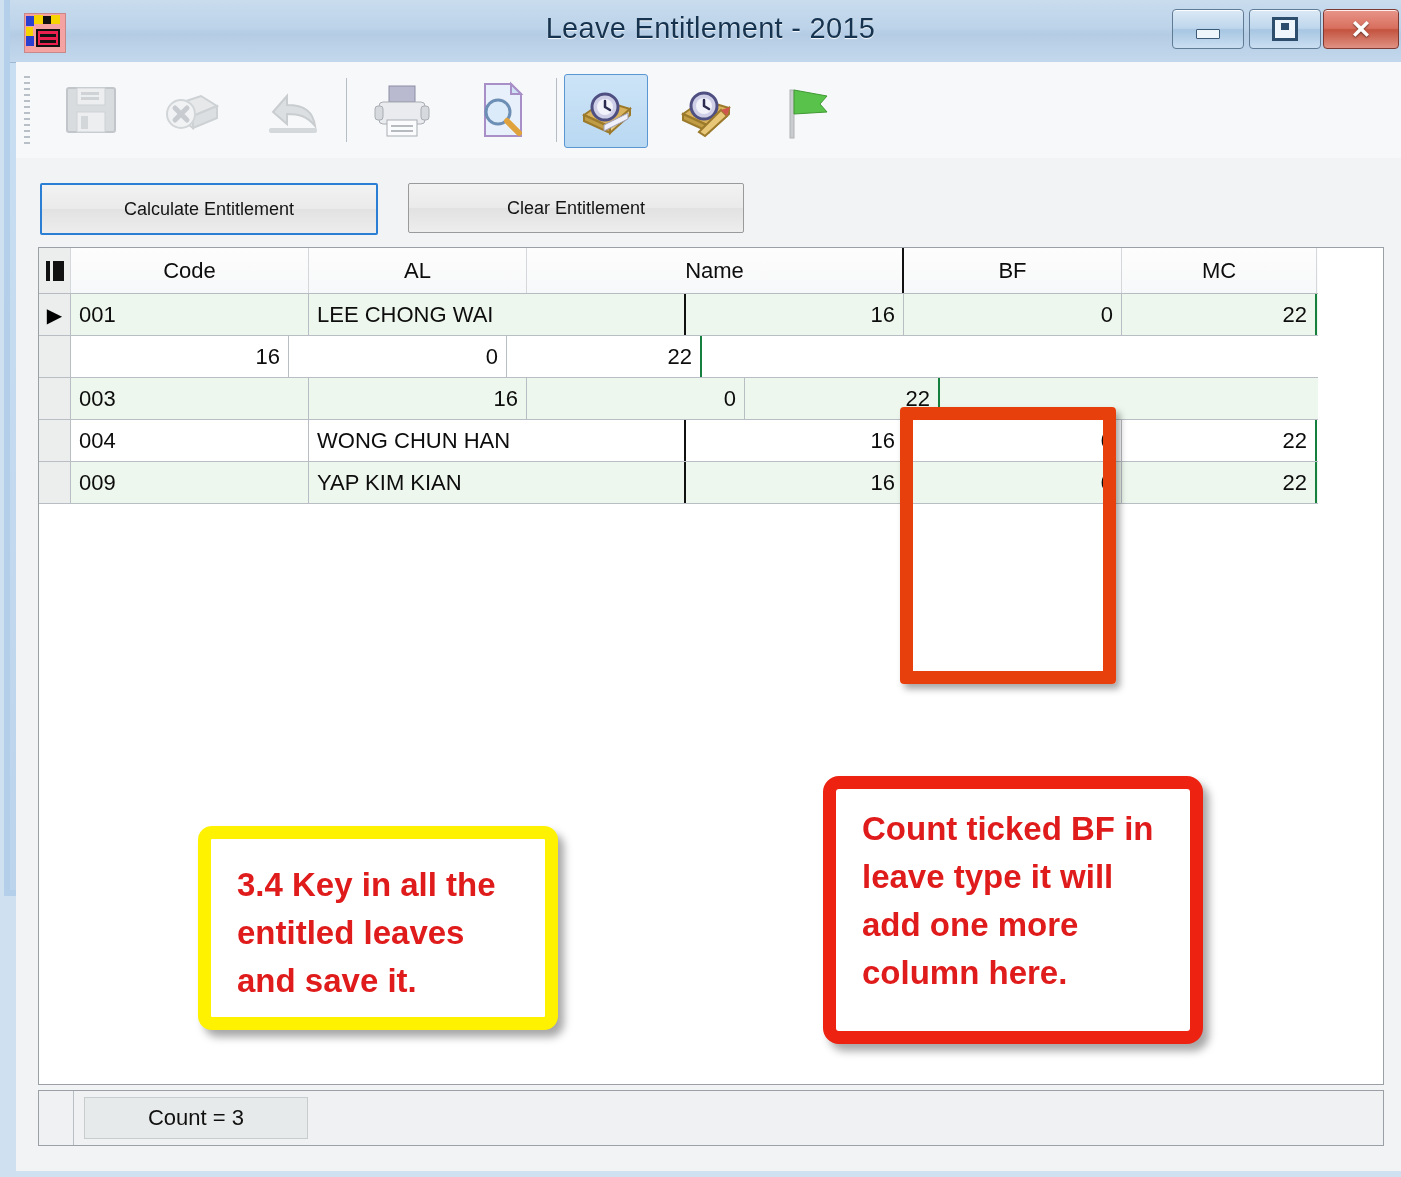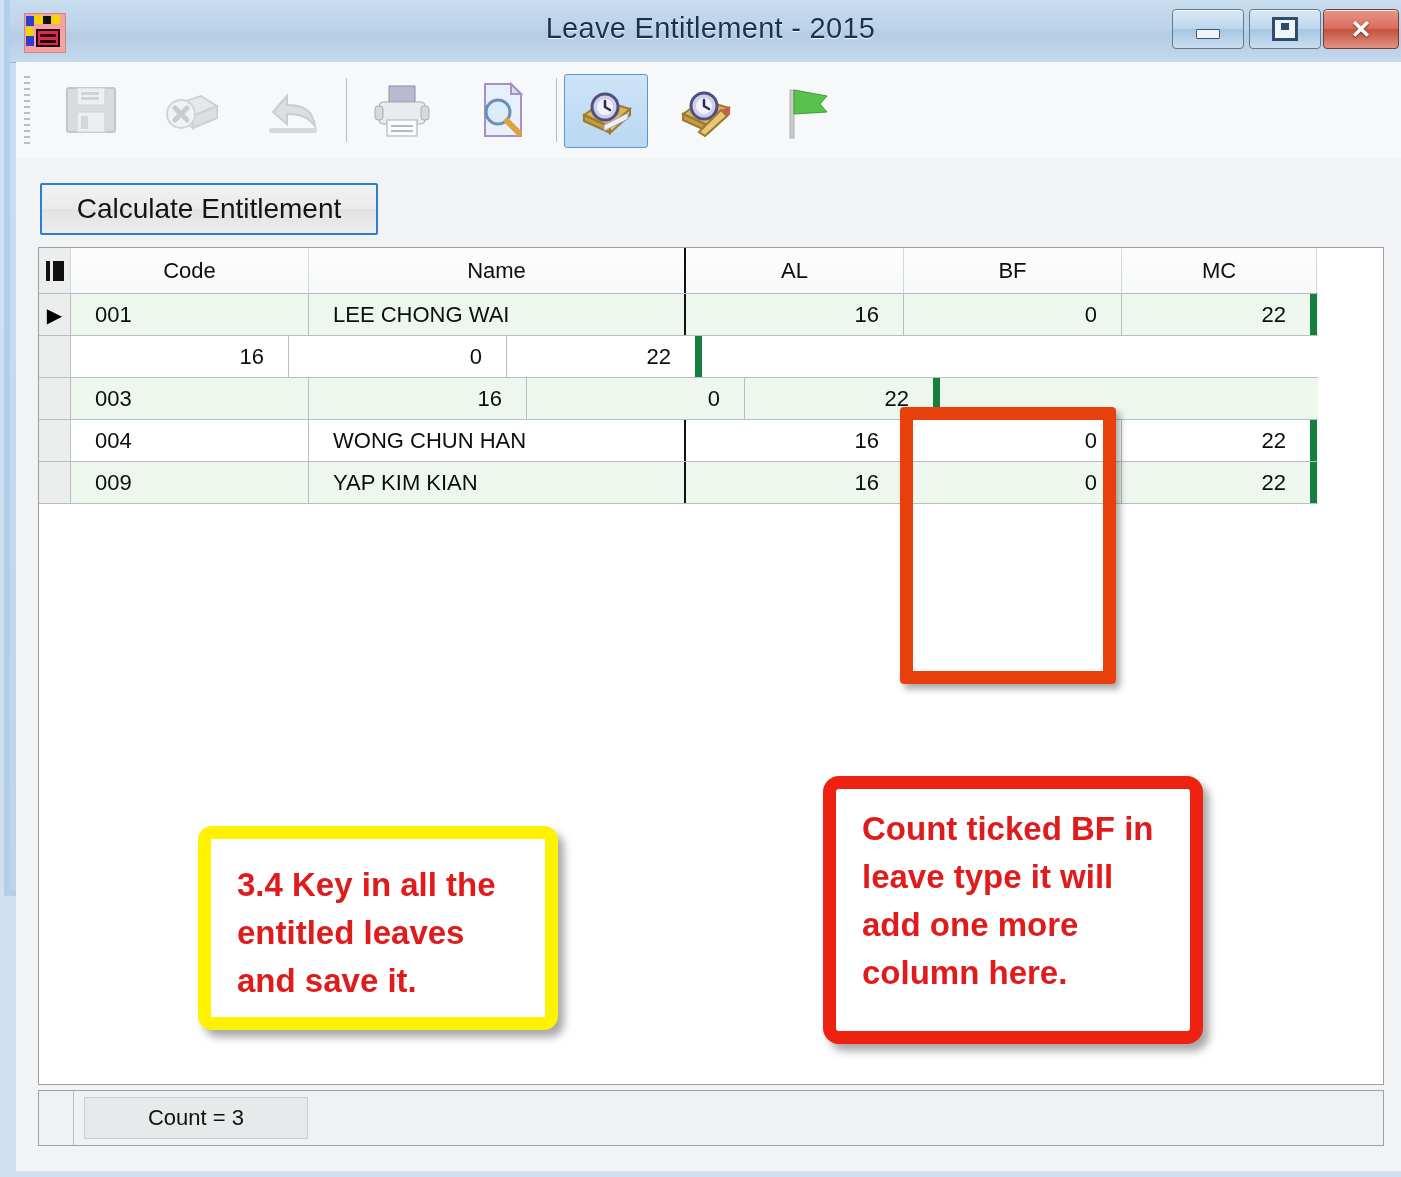--- a/index.html
+++ b/index.html
@@ -83,21 +83,21 @@
   
   #client{
     position:absolute;left:6px;top:158px;width:1389px;height:1013px;
     background:#f2f3f4;
   }
 
   
   .abtn{
     position:absolute;height:48px;
     background:linear-gradient(180deg,#f2f2f2 0%,#eaeaea 50%,#e2e2e2 51%,#ededed 100%);
-    font-size:28px;color:#141414;
+    font-size:18px;color:#141414;
     display:flex;align-items:center;justify-content:center;
   }
   #btn-calc{left:24px;top:25px;width:334px;border:2px solid #2a7fd4;border-radius:2px;}
   #btn-clear{left:392px;top:25px;width:334px;border:1px solid #9a9a9a;border-radius:2px;}
 
   
   #gridwrap{
     position:absolute;left:22px;top:89px;width:1346px;height:838px;
     background:#ffffff;border:1px solid #9aa0a6;box-sizing:border-box;
   }
@@ -105,32 +105,32 @@
   .grow{display:flex;height:42px;box-sizing:border-box;}
   .ghead{
     height:46px;
     background:linear-gradient(180deg,#fdfdfd 0%,#f7f8f9 100%);
     border-bottom:1px solid #b7bcc2;
   }
   .gcell{
     box-sizing:border-box;
     display:flex;align-items:center;
     font-size:22px;color:#0d0d0d;
-    padding:0 24px;
+    padding:0 8px;
     border-right:1px solid #b9bec4;
     overflow:hidden;white-space:nowrap;
   }
   .ghead .gcell{justify-content:center;border-right:1px solid #d4d8dc;}
   .c-ind{width:32px;min-width:32px;background:#eceded;border-right:1px solid #b9bec4;justify-content:center;padding:0;}
   .c-code{width:238px;min-width:238px;}
   .c-name{width:377px;min-width:377px;border-right:2px solid #111;}
   .ghead .c-name{border-right:2px solid #111;}
   .c-al{width:218px;min-width:218px;justify-content:flex-end;}
   .c-bf{width:218px;min-width:218px;justify-content:flex-end;}
-  .c-mc{width:195px;min-width:195px;justify-content:flex-end;border-right:7px solid #15803d;}
+  .c-mc{width:195px;min-width:195px;justify-content:flex-end;border-right:2px solid #15803d;}
   .rowA{background:#edf7ed;}
   .rowB{background:#ffffff;}
   .grow.data{border-bottom:1px solid #b9bec4;}
   .rowmark{font-size:20px;color:#000;line-height:1;}
   .hdrgrip{
     width:18px;height:20px;
     background-image:
       linear-gradient(90deg,#111 0 4px,transparent 4px 7px,#111 7px 18px);
     background-size:100% 3px;
     background-repeat:repeat-y;
@@ -296,31 +296,32 @@
       <svg class="ic" viewBox="0 0 72 72">
         <rect x="25" y="16" width="4" height="48" fill="#c9cbcd" stroke="#b0b3b6"></rect>
         <path d="M29 16 L62 22 L55 30 L62 38 L29 40 Z" fill="#59c24a" stroke="#3f9a33"></path>
       </svg>
     </div>
   </div>
 
   <div id="client">
 
     <div class="abtn" id="btn-calc">Calculate Entitlement</div>
+    <div class="abtn" id="btn-clear">Clear Entitlement</div>
 
     <div id="gridwrap">
       <div id="grid">
 
         <div class="grow ghead">
           <div class="gcell c-ind">
             <span class="hdrgrip"></span>
           </div>
           <div class="gcell c-code">Code</div>
+          <div class="gcell c-al" style="justify-content:center">AL</div>
           <div class="gcell c-name">Name</div>
-          <div class="gcell c-al" style="justify-content:center">AL</div>
           <div class="gcell c-bf" style="justify-content:center">BF</div>
           <div class="gcell c-mc" style="justify-content:center">MC</div>
         </div>
 
         <div class="grow data rowA">
           <div class="gcell c-ind">
             <span class="rowmark">▶</span>
           </div>
           <div class="gcell c-code">001</div>
           <div class="gcell c-name">LEE CHONG WAI</div>

